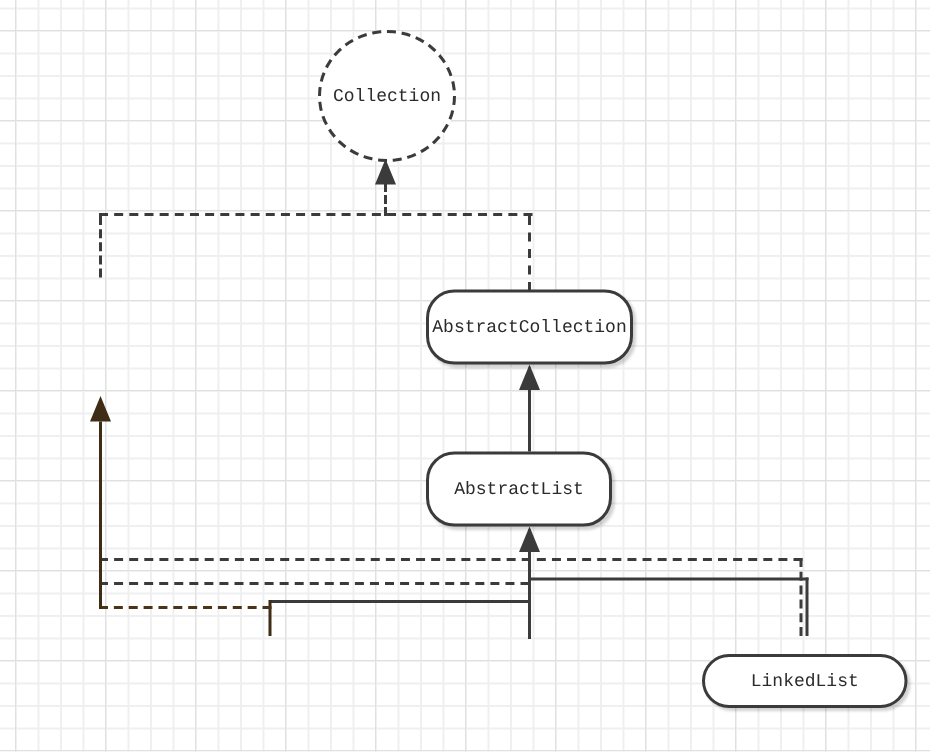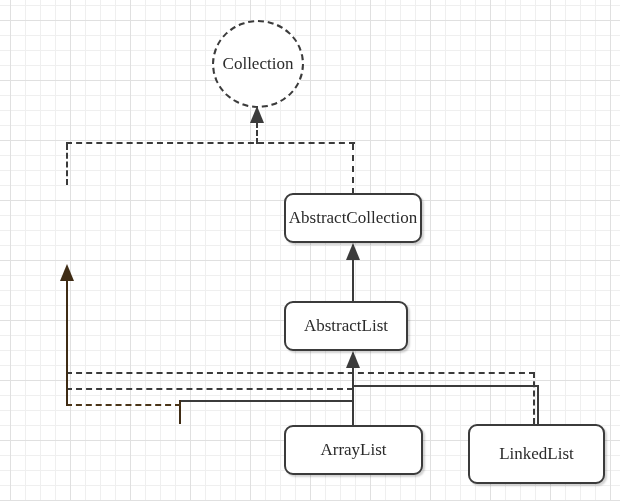--- a/index.html
+++ b/index.html
@@ -39,29 +39,28 @@
     border-bottom: 17px solid #3b3b3b;
   }
   .arr.brown { border-bottom-color: #3f2c15; }
 
   
   .node {
     position: absolute;
     display: flex; align-items: center; justify-content: center;
     background: #ffffff;
     color: #2b2b2b;
-    font-size: 17px;
+    font-size: 12px;
     letter-spacing: 0px;
     white-space: nowrap;
     box-sizing: border-box;
-    font-family: Liberation Serif, serif;
   }
   .rect {
     border: 2px solid #3b3b3b;
-    border-radius: 9px;
+    border-radius: 19px;
     box-shadow: 2px 2px 2px rgba(0,0,0,0.18);
   }
   .ellipse {
     border: 2px dashed #3b3b3b;
     border-radius: 50%;
   }
 </style>
 </head>
 <body>
 
@@ -97,21 +96,18 @@
 
   <div class="node rect" style="left:284px; top:193px; width:138px; height:50px;">
     <span>AbstractCollection</span>
   </div>
 
   <div class="node rect" style="left:284px; top:301px; width:124px; height:50px;">
     <span>AbstractList</span>
   </div>
 
 
-  <div class="node rect" style="left:284px; top:425px; width:139px; height:50px;">
-    <span>ArrayList</span>
-  </div>
 
-  <div class="node rect" style="left:468px; top:424px; width:137px; height:60px;">
+  <div class="node rect" style="left:468px; top:436px; width:137px; height:36px;">
     <span>LinkedList</span>
   </div>
 
 </div>
 
 </body></html>

